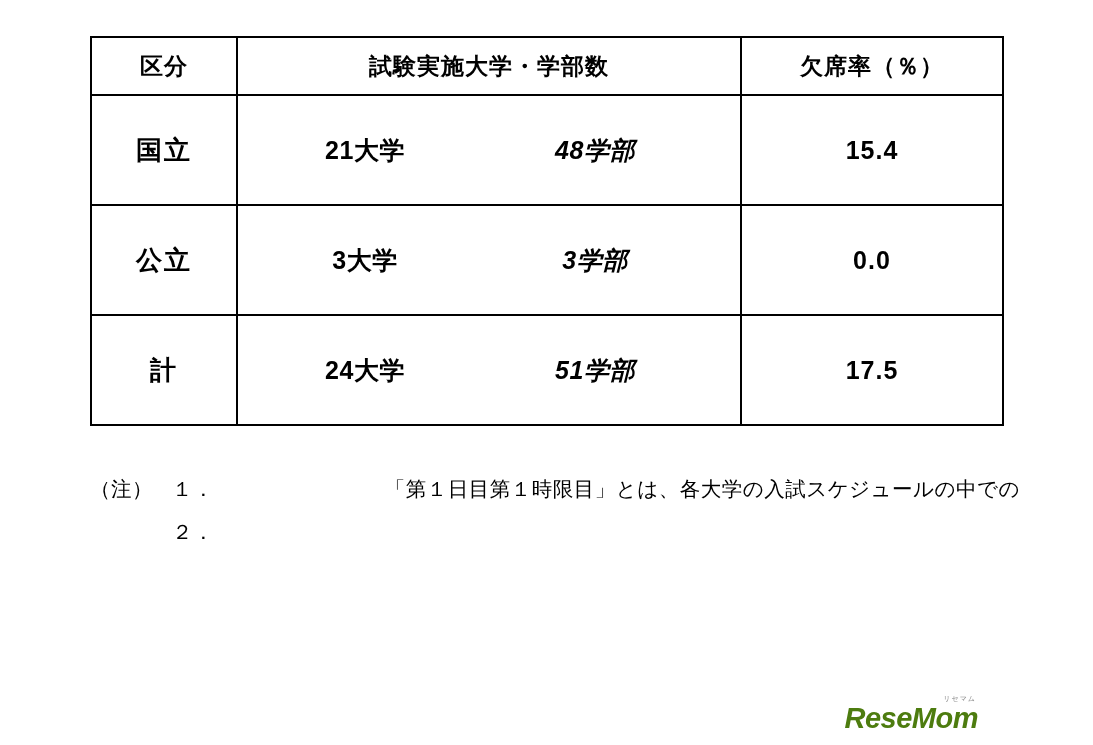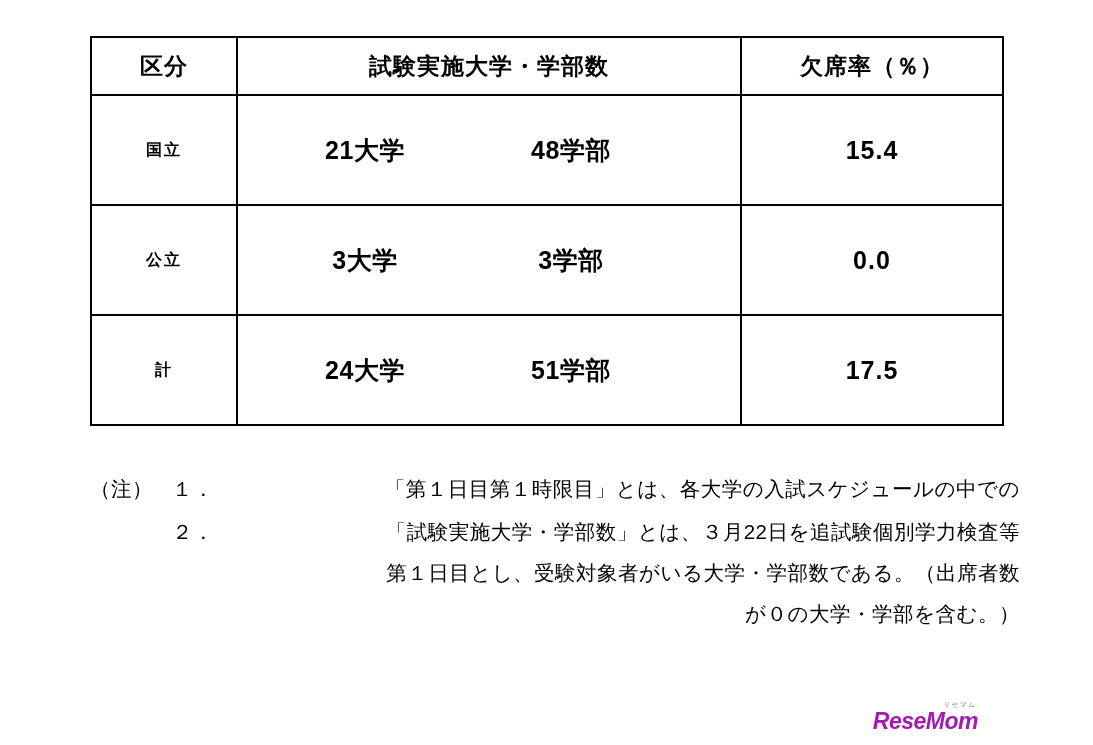--- a/index.html
+++ b/index.html
@@ -50,43 +50,43 @@
   thead td {
     height: 56px;
     font-size: 23px;
     letter-spacing: 1px;
   }
   tbody td {
     height: 108px;
     font-size: 25px;
   }
   td.kubun-cell {
-    font-size: 16px;
+    font-size: 26px;
     letter-spacing: 2px;
     font-weight: bold;
   }
   td.rate-cell {
     font-size: 25px;
     letter-spacing: 1px;
   }
   .univ-inner {
     display: flex;
     align-items: center;
     justify-content: space-between;
-    padding: 0 84px 0 52px;
+    padding: 0 60px 0 52px;
     box-sizing: border-box;
     width: 100%;
   }
   .univ-inner span {
     font-size: 25px;
     font-weight: bold;
     letter-spacing: 0.5px;
   }
   .univ-count { width: 150px; text-align: center; }
-  .fac-count  { width: 170px; text-align: center; }
+  .fac-count  { width: 170px; text-align: center; font-style: italic; }
 
   
   .notes {
     position: absolute;
     left: 90px;
     top: 468px;
     width: 930px;
     font-size: 20.5px;
     line-height: 41px;
     letter-spacing: 0.5px;
@@ -122,24 +122,24 @@
     user-select: none;
   }
   .wm-sub {
     font-size: 7px;
     letter-spacing: 1px;
     color: #8a8a8a;
     margin-bottom: -2px;
     margin-right: 2px;
   }
   .wm-main {
-    font-size: 23px;
+    font-size: 29px;
     font-weight: bold;
     font-style: italic;
-    color: #a21caf;
+    color: #4d7c0f;
     letter-spacing: -0.5px;
   }
 </style>
 </head>
 <body>
 
 <div class="page">
 
   <div class="table-wrap">
     <table class="data-table">
@@ -196,25 +196,20 @@
       <div class="note-label">（注）</div>
       <div class="note-num">１．</div>
       <div class="note-body">
         <span class="note-line">「第１日目第１時限目」とは、各大学の入試スケジュールの中での</span>
       </div>
     </div>
 
     <div class="note-row second note-block">
       <div class="note-label"></div>
       <div class="note-num">２．</div>
-      <div class="note-body">
-        <span class="note-line">「試験実施大学・学部数」とは、３月22日を追試験個別学力検査等</span>
-        <span class="note-line">第１日目とし、受験対象者がいる大学・学部数である。（出席者数</span>
-        <span class="note-line">が０の大学・学部を含む。）</span>
-      </div>
     </div>
 
   </div>
 
   <div class="watermark">
     <div class="wm-sub">リセマム</div>
     <div class="wm-main">ReseMom</div>
   </div>
 
 </div>

